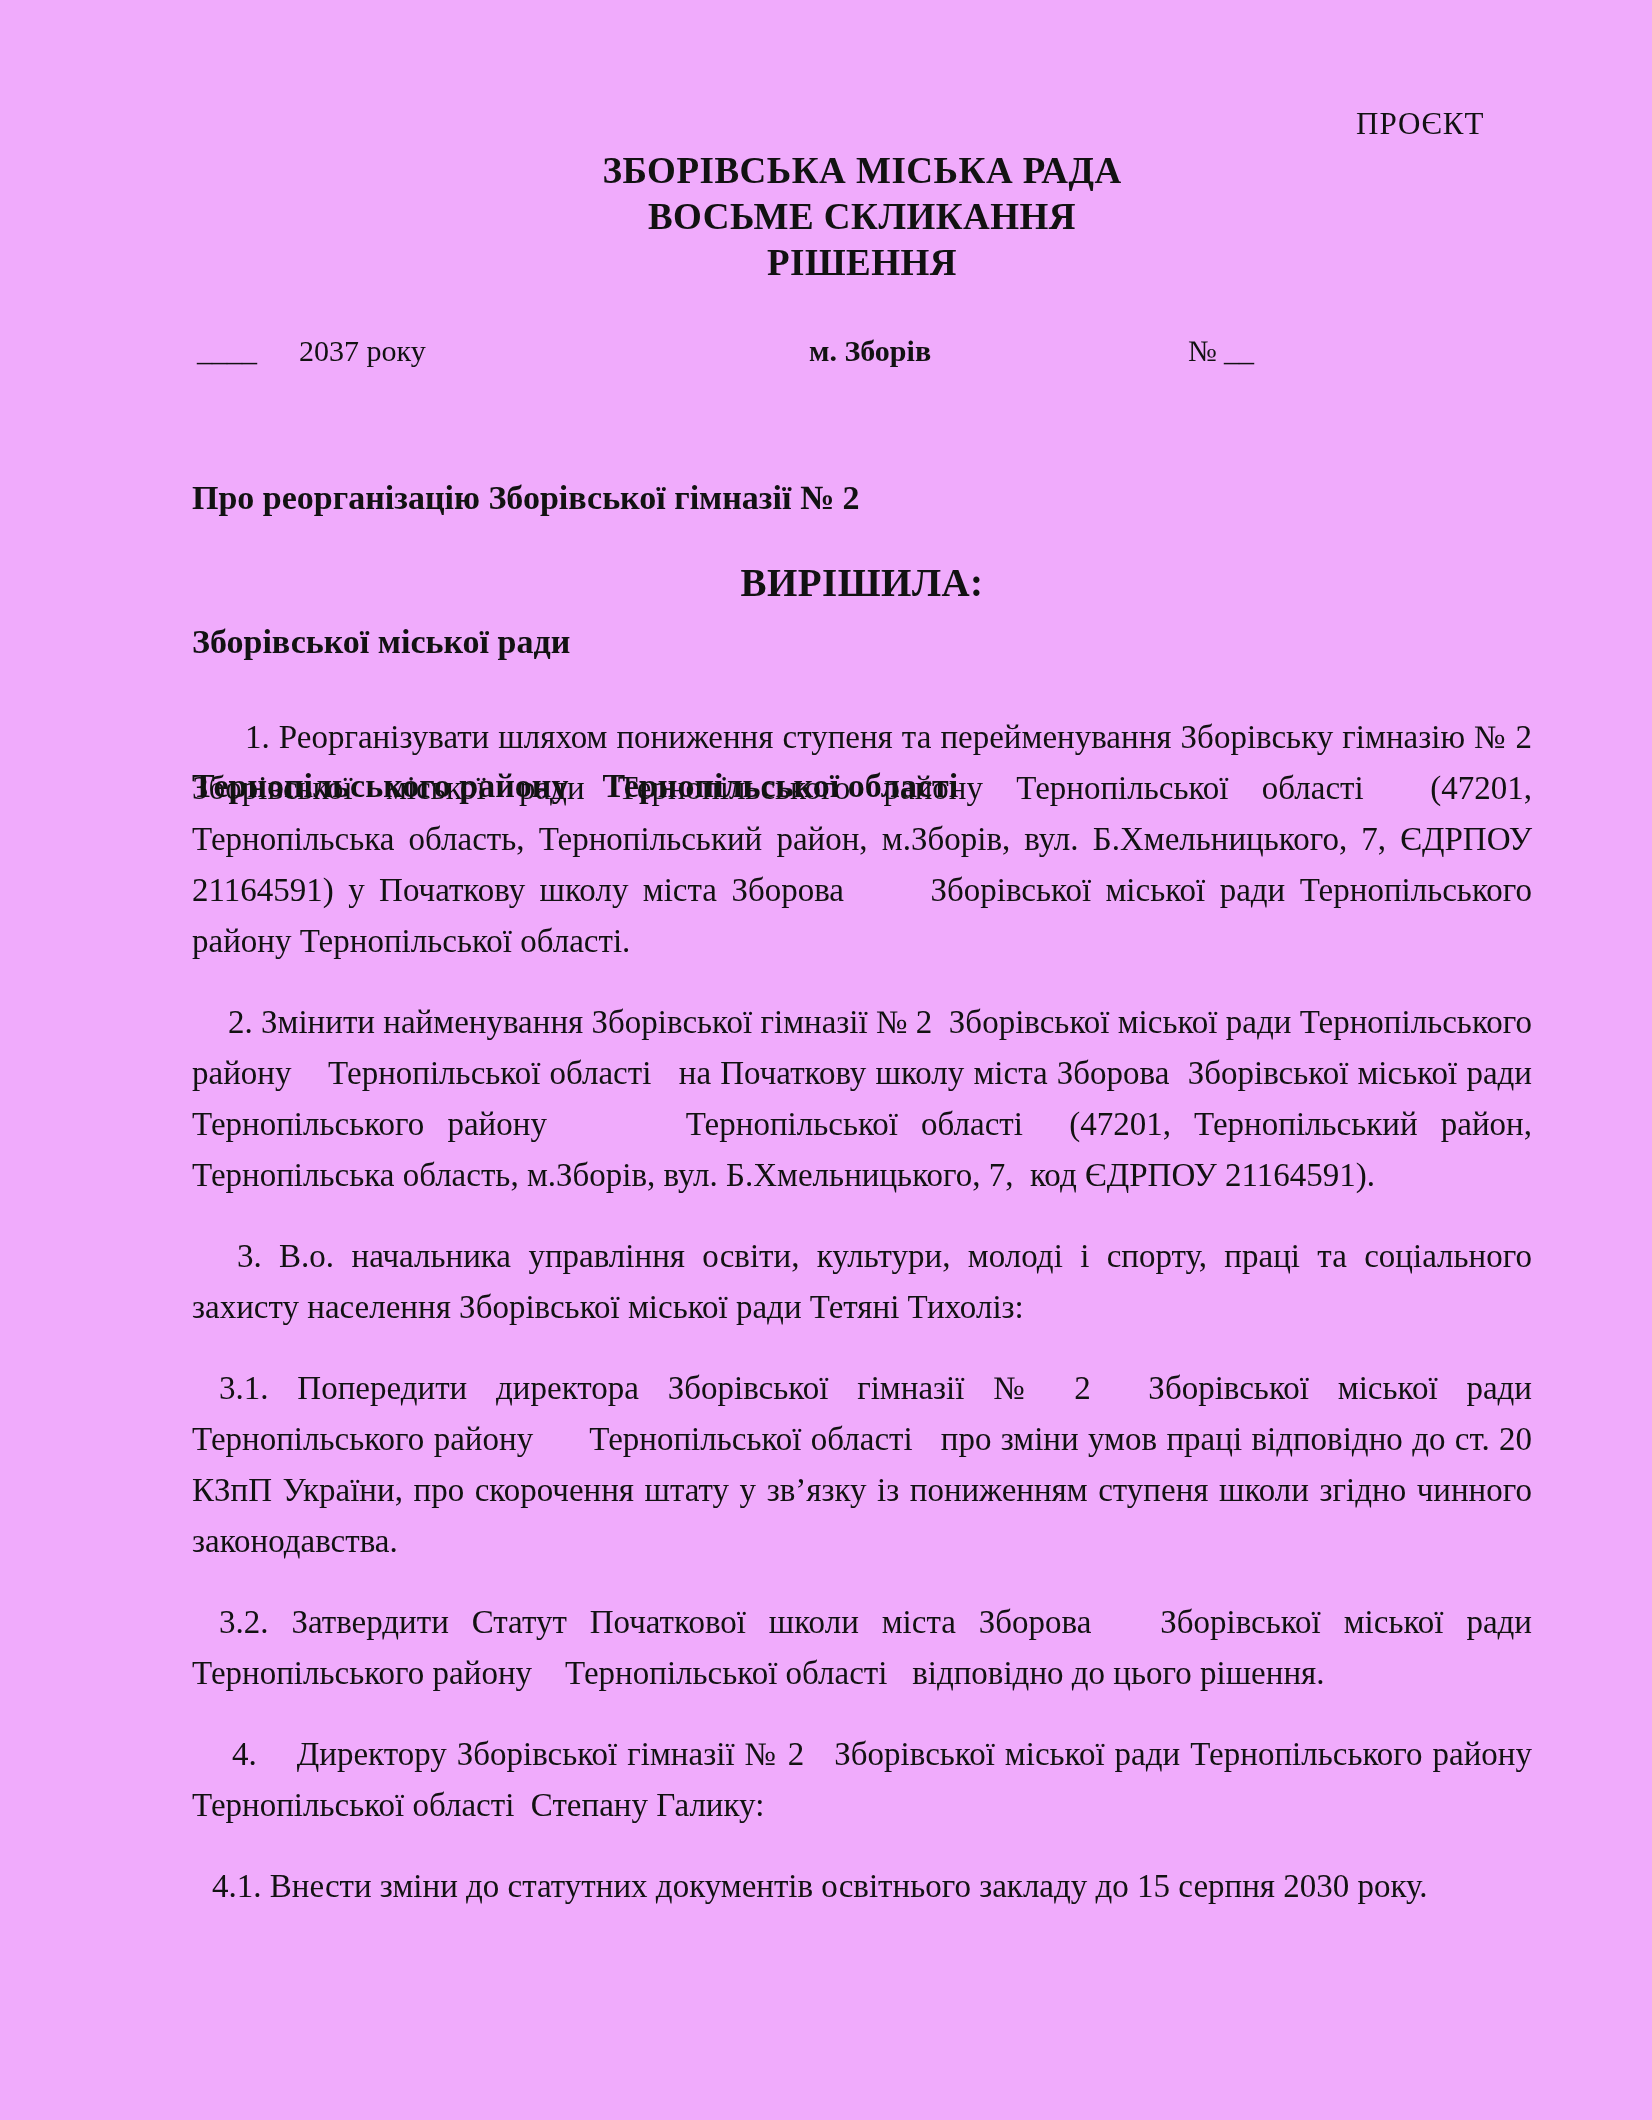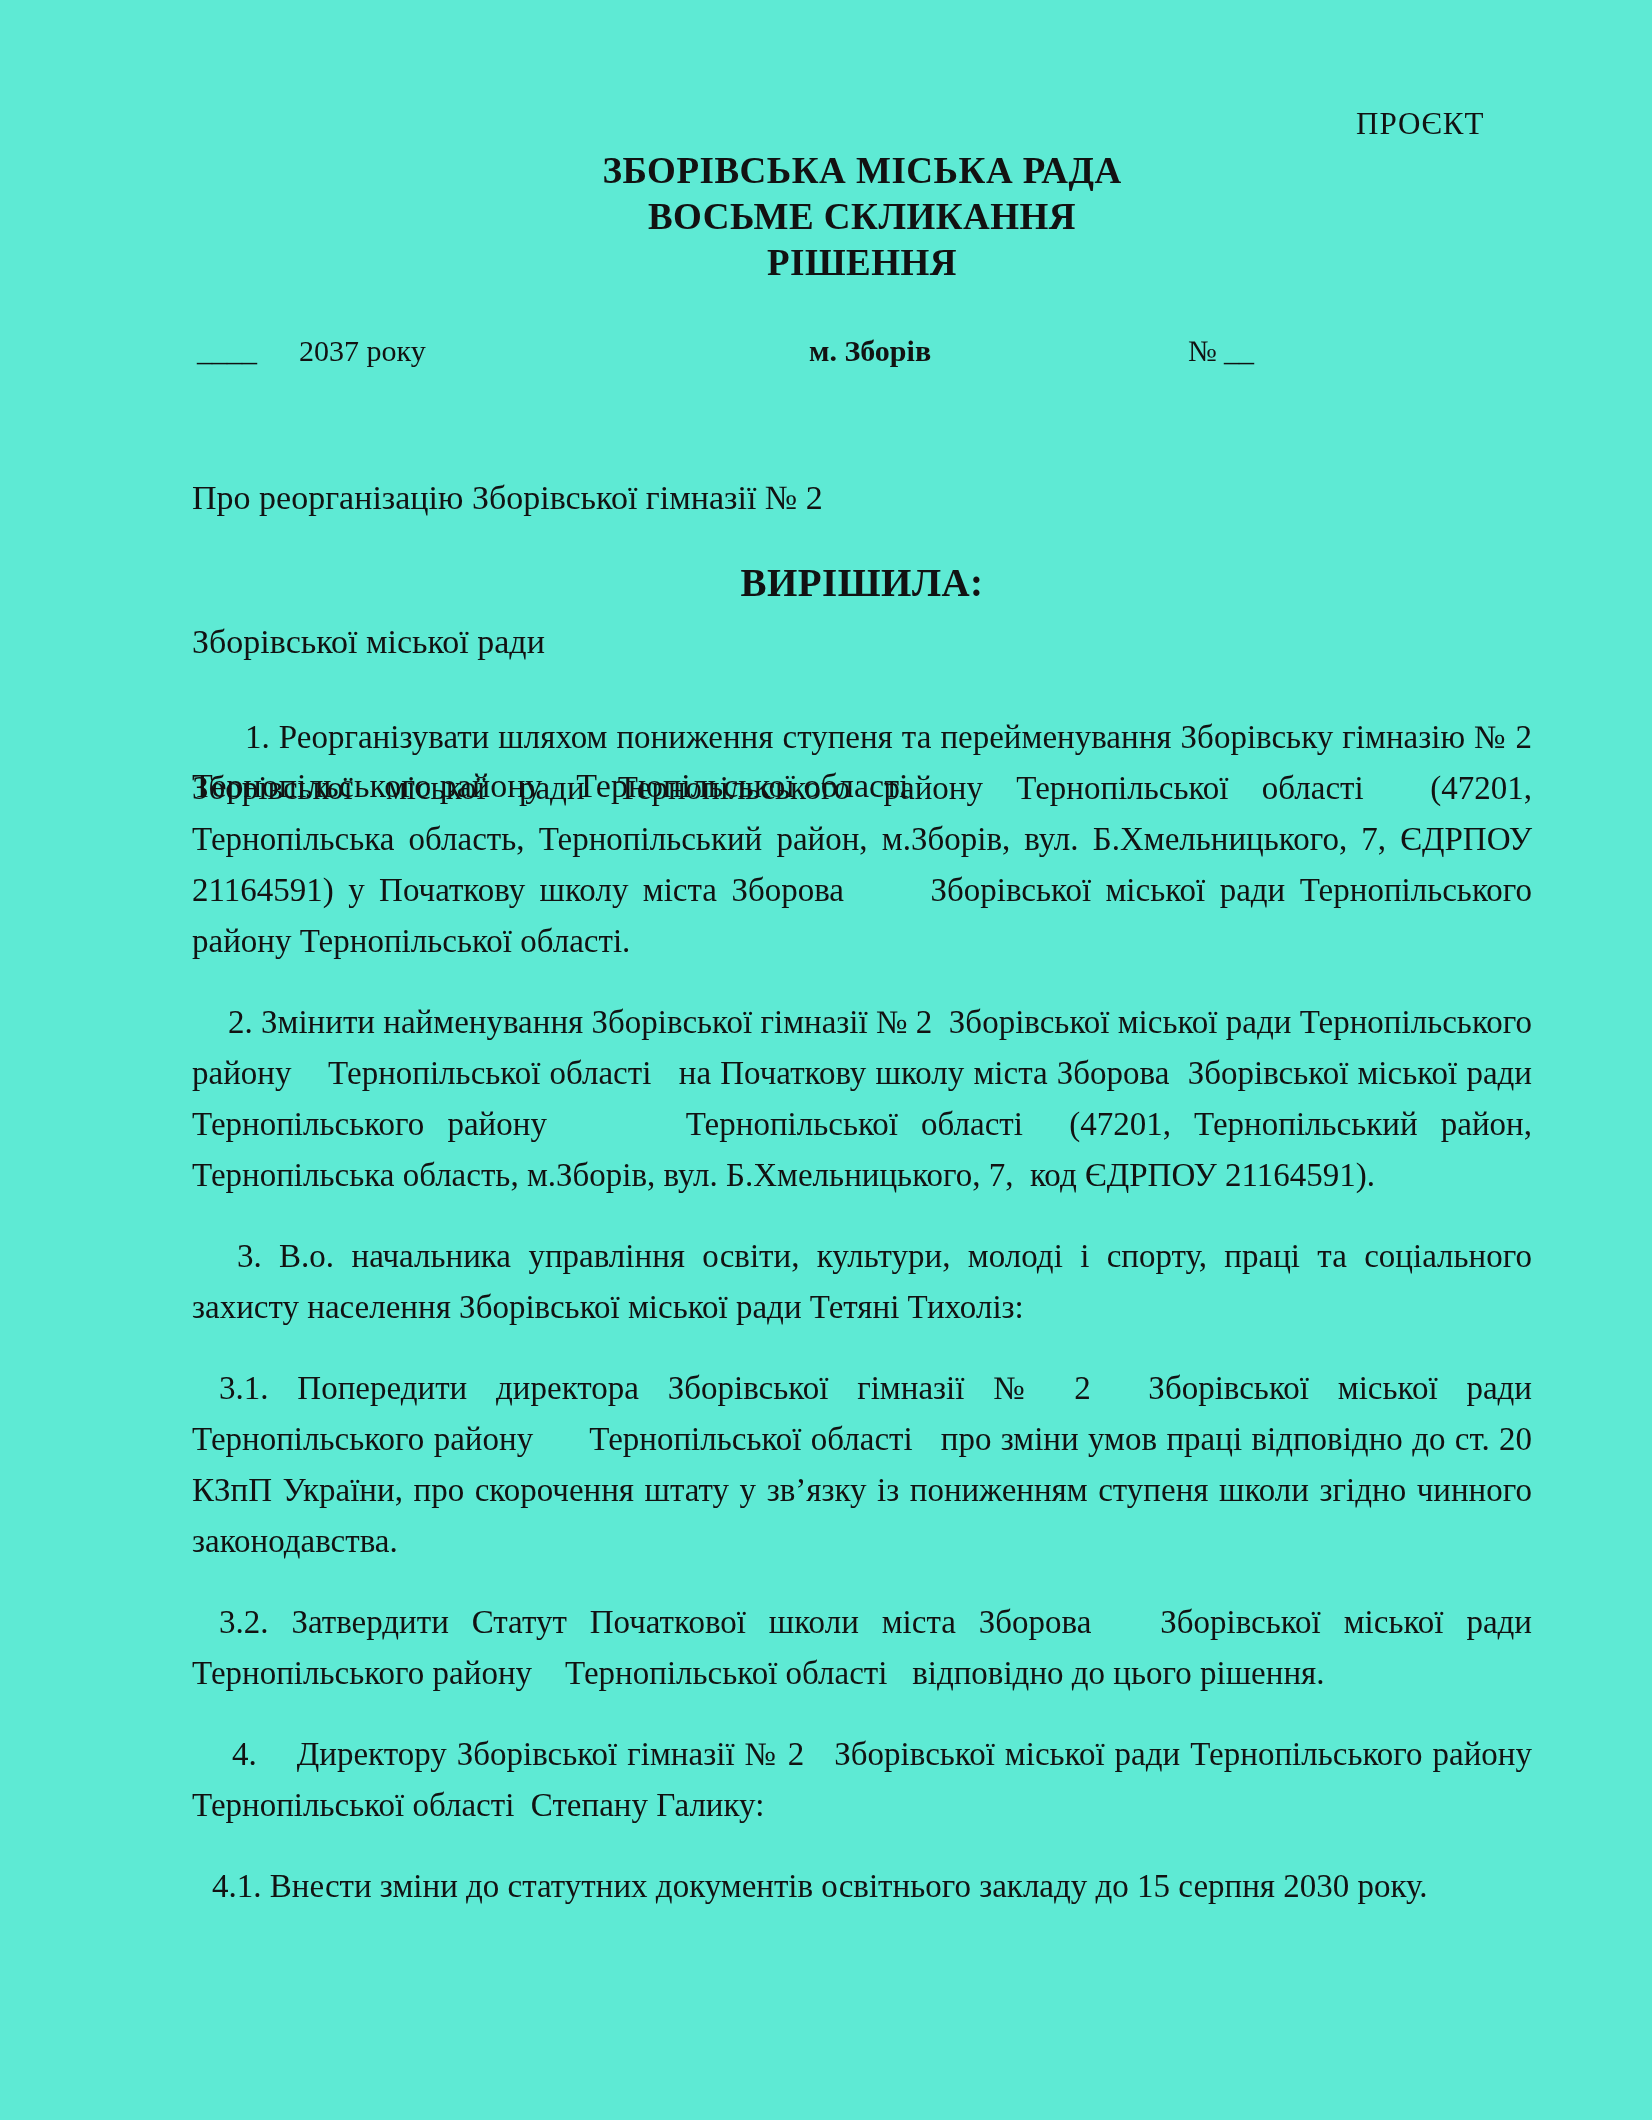--- a/index.html
+++ b/index.html
@@ -4,21 +4,21 @@
 <style>
   html, body {
     margin: 0;
     padding: 0;
     background: #e8e8e8;
   }
   .page {
     position: relative;
     width: 1652px;
     height: 2120px;
-    background: #5eead4;
+    background: #f0abfc;
     color: #121212;
     font-family: "Liberation Serif", "DejaVu Serif", serif;
     overflow: hidden;
     margin: 0 auto;
   }
   
   .proekt {
     position: absolute;
     top: 106px;
     left: 1356px;
@@ -51,21 +51,21 @@
   .dl-blank  { left: 197px; top: 0; }
   .dl-date   { left: 299px; top: 0; }
   .dl-place  { left: 809px; top: 0; font-weight: bold; }
   .dl-number { left: 1188px; top: 0; text-align: center; }
   
   .subject {
     position: absolute;
     top: 378px;
     left: 192px;
     width: 1340px;
-    font-weight: normal;
+    font-weight: bold;
     font-size: 34px;
     line-height: 48px;
     white-space: pre-wrap;
   }
   
   .resolved {
     position: absolute;
     top: 560px;
     left: 192px;
     width: 1340px;

